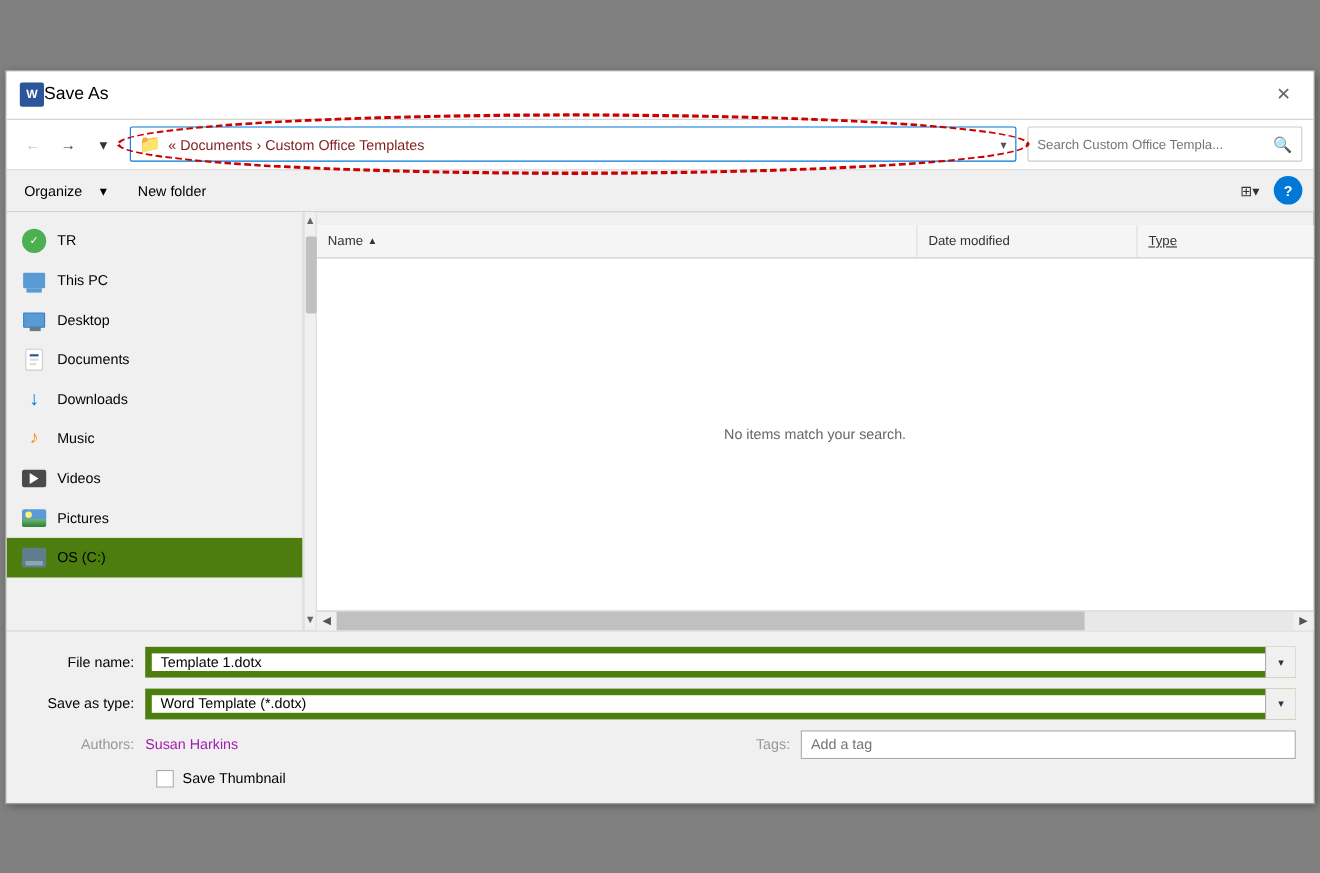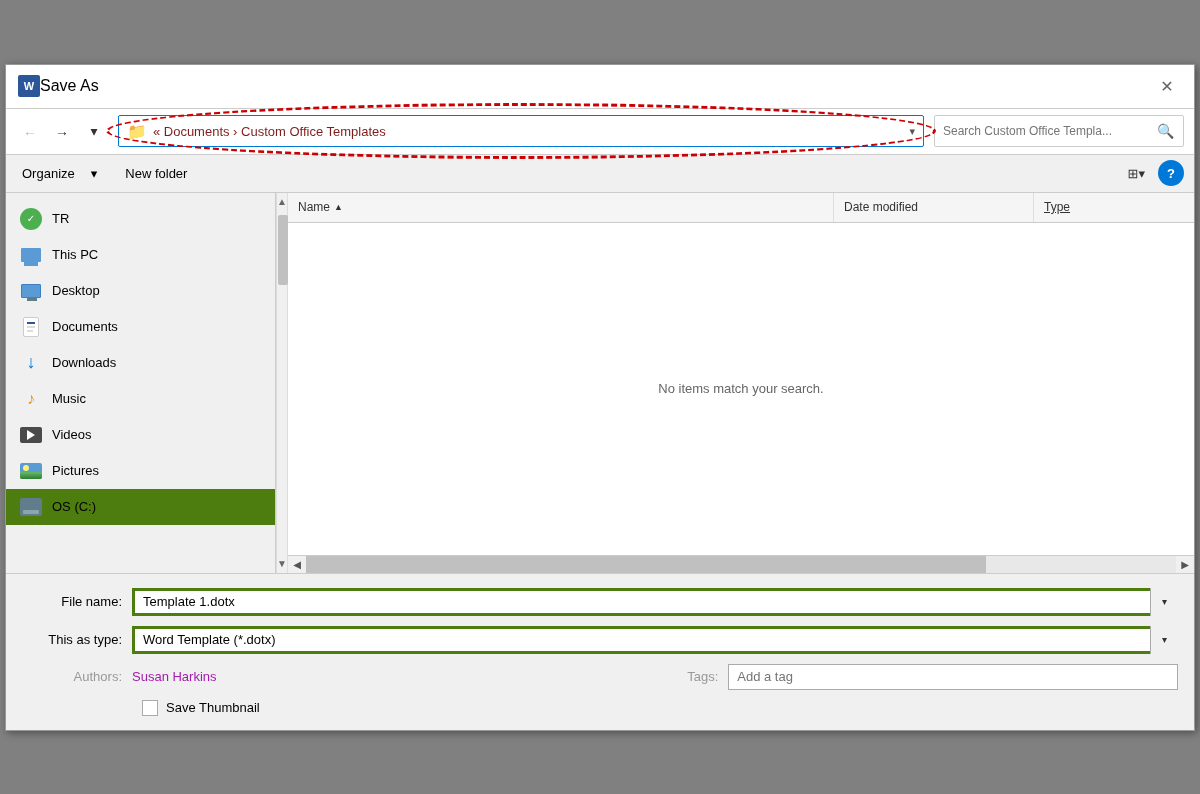--- a/index.html
+++ b/index.html
@@ -218,20 +218,21 @@
       align-items: center;
       justify-content: center;
     }
 
     
     .file-list {
       flex: 1;
       background: #fff;
       display: flex;
       flex-direction: column;
+      margin-top: 12px;
     }
     .file-list-header {
       display: flex;
       border-bottom: 1px solid #ccc;
       background: #f5f5f5;
       height: 30px;
       align-items: center;
     }
     .col-header {
       display: flex;
@@ -312,21 +313,21 @@
       padding-right: 10px;
       flex-shrink: 0;
     }
     .form-input-wrapper {
       flex: 1;
       position: relative;
     }
     .form-input {
       width: 100%;
       height: 28px;
-      border: 3px solid #4d7c0f;
+      border: 6px solid #4d7c0f;
       background: #fff;
       padding: 0 30px 0 8px;
       font-size: 13px;
       outline: none;
     }
     .form-dropdown-arrow {
       position: absolute;
       right: 0;
       top: 0;
       bottom: 0;
@@ -611,21 +612,21 @@
 
     <div class="form-row">
       <label class="form-label">File name:</label>
       <div class="form-input-wrapper">
         <input class="form-input" type="text" value="Template 1.dotx" style="">
         <div class="form-dropdown-arrow">▾</div>
       </div>
     </div>
 
     <div class="form-row">
-      <label class="form-label">This as type:</label>
+      <label class="form-label">Save as type:</label>
       <div class="form-input-wrapper">
         <input class="form-input" type="text" value="Word Template (*.dotx)" readonly="" style="">
         <div class="form-dropdown-arrow">▾</div>
       </div>
     </div>
 
     <div class="authors-row">
       <span class="authors-label">Authors:</span>
       <a class="author-link">Susan Harkins</a>
       <span style="flex:1;"></span>

